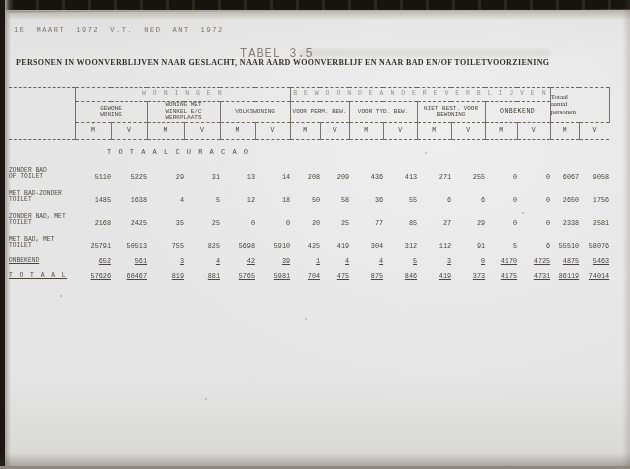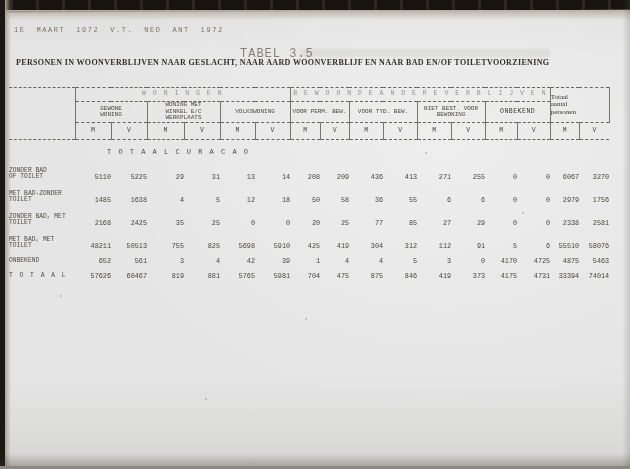--- a/index.html
+++ b/index.html
@@ -52,21 +52,21 @@
   tr.h3 th{height:16px;font-size:6.5px;}
   .th-totaal{font-family:"Liberation Serif","DejaVu Serif",serif;font-size:7px;line-height:7.5px;
     color:#36332c;text-align:left;padding-left:6px;}
   .th-onbekend{color:#3a362e;font-size:6.5px;letter-spacing:.5px;}
 
   tbody td{border:none;font-size:6.8px;color:#48443c;vertical-align:bottom;}
   td.num{text-align:right;padding-right:5px;padding-bottom:4px;white-space:nowrap;}
   td.row-label{font-size:6.3px;line-height:6.6px;padding-bottom:3px;padding-left:2px;
     color:#504b42;white-space:nowrap;}
   tr.body-row{height:23px;}
-  tr.body-row.compact{height:15px;}
+  tr.body-row.compact{height:15px;text-decoration:underline;}
   tr.section-row td{height:16px;vertical-align:bottom;padding-left:98px;padding-bottom:2px;
     font-size:7px;letter-spacing:1.5px;color:#4e4a41;white-space:nowrap;}
   tr.total-row td.row-label{letter-spacing:1.5px;}
 </style>
 </head>
 <body>
 
 <div class="page">
   <div class="paper-tone"></div>
   <div class="top-bar"></div>
@@ -157,39 +157,39 @@
           <td class="num">14</td>
           <td class="num">208</td>
           <td class="num">209</td>
           <td class="num">436</td>
           <td class="num">413</td>
           <td class="num">271</td>
           <td class="num">255</td>
           <td class="num">0</td>
           <td class="num">0</td>
           <td class="num">6067</td>
-          <td class="num">3270</td>
+          <td class="num">9058</td>
         </tr>
         <tr class="body-row">
           <td class="row-label">MET BAD-ZONDER<br>TOILET</td>
           <td class="num">1485</td>
           <td class="num">1638</td>
           <td class="num">4</td>
           <td class="num">5</td>
           <td class="num">12</td>
           <td class="num">18</td>
           <td class="num">50</td>
           <td class="num">58</td>
           <td class="num">36</td>
           <td class="num">55</td>
           <td class="num">6</td>
           <td class="num">6</td>
           <td class="num">0</td>
           <td class="num">0</td>
-          <td class="num">2979</td>
+          <td class="num">2650</td>
           <td class="num">1756</td>
         </tr>
         <tr class="body-row">
           <td class="row-label">ZONDER BAD, MET<br>TOILET</td>
           <td class="num">2168</td>
           <td class="num">2425</td>
           <td class="num">35</td>
           <td class="num">25</td>
           <td class="num">0</td>
           <td class="num">0</td>
@@ -199,21 +199,21 @@
           <td class="num">85</td>
           <td class="num">27</td>
           <td class="num">29</td>
           <td class="num">0</td>
           <td class="num">0</td>
           <td class="num">2338</td>
           <td class="num">2581</td>
         </tr>
         <tr class="body-row">
           <td class="row-label">MET BAD, MET<br>TOILET</td>
-          <td class="num">48211</td>
+          <td class="num">25791</td>
           <td class="num">50513</td>
           <td class="num">755</td>
           <td class="num">825</td>
           <td class="num">5698</td>
           <td class="num">5910</td>
           <td class="num">425</td>
           <td class="num">419</td>
           <td class="num">304</td>
           <td class="num">312</td>
           <td class="num">112</td>
@@ -251,18 +251,18 @@
           <td class="num">5765</td>
           <td class="num">5981</td>
           <td class="num">704</td>
           <td class="num">475</td>
           <td class="num">875</td>
           <td class="num">846</td>
           <td class="num">419</td>
           <td class="num">373</td>
           <td class="num">4175</td>
           <td class="num">4731</td>
-          <td class="num">33394</td>
+          <td class="num">86119</td>
           <td class="num">74014</td>
         </tr>
       </tbody>
   </table>
 </div>
 
 </body></html>

